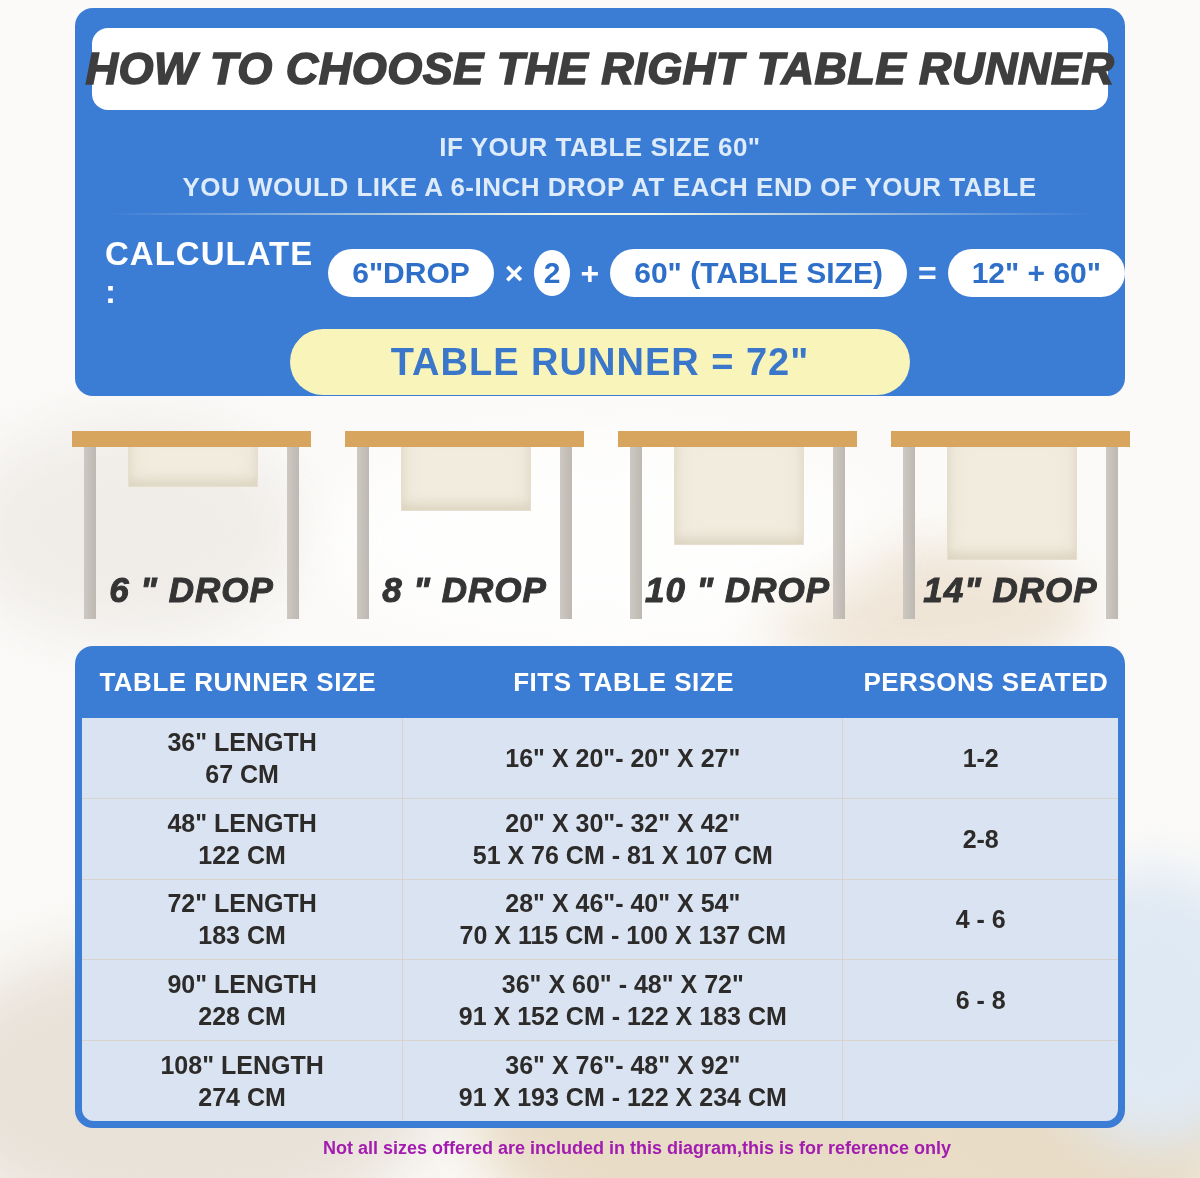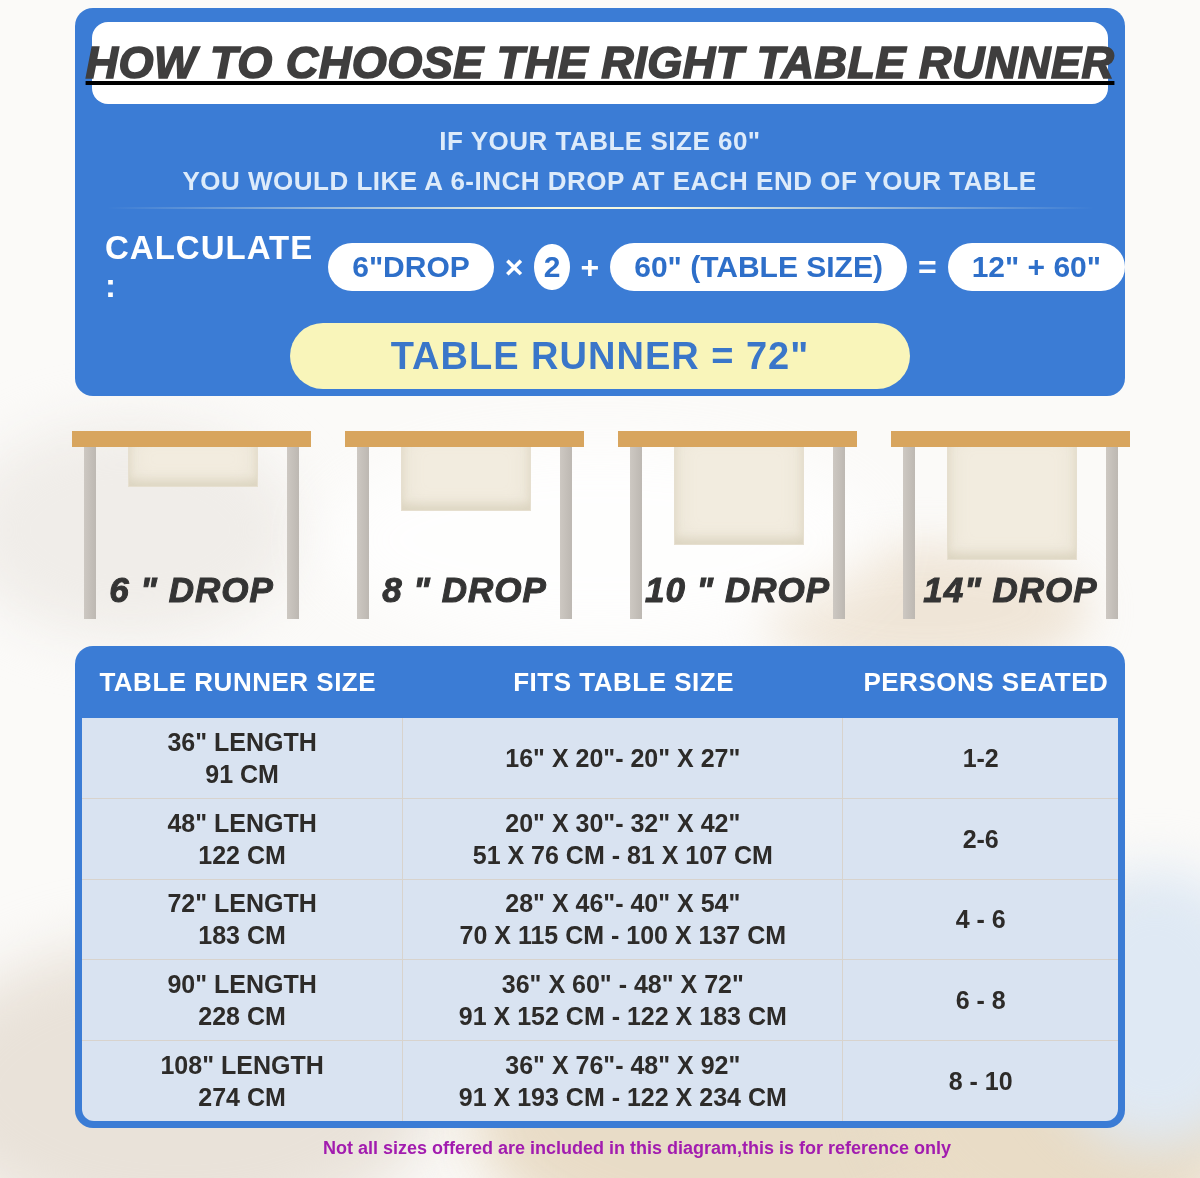--- a/index.html
+++ b/index.html
@@ -12,21 +12,21 @@
   .blob.b1{left:-80px;bottom:-60px;width:520px;height:300px;background:#e9e2d9;filter:blur(30px);}
   .blob.b2{left:470px;bottom:-80px;width:560px;height:280px;background:#e7d9c2;filter:blur(28px);opacity:.9;}
   .blob.b3{right:-60px;bottom:-70px;width:380px;height:340px;background:#e9dcc6;filter:blur(24px);}
   .blob.b4{right:-70px;bottom:30px;width:230px;height:280px;background:#dfe9f4;filter:blur(26px);}
   .blob.b5{right:110px;top:545px;width:330px;height:130px;background:#ecdfcd;filter:blur(22px);opacity:.75;}
   .blob.b6{left:-40px;top:420px;width:340px;height:220px;background:#f0ede9;filter:blur(26px);}
   .blob.b7{left:320px;top:440px;width:560px;height:200px;background:#ffffff;filter:blur(30px);opacity:.8;}
 
   
   .banner{position:absolute;left:75px;top:8px;width:1050px;height:388px;background:#3b7cd5;border-radius:18px;box-sizing:border-box;}
-  .title-box{margin:14px auto 0;width:1016px;height:82px;background:#ffffff;border-radius:16px;display:flex;align-items:center;justify-content:center;text-decoration:underline;}
+  .title-box{margin:20px auto 0;width:1016px;height:82px;background:#ffffff;border-radius:16px;display:flex;align-items:center;justify-content:center;}
   .title-text{font-size:45px;font-weight:bold;font-style:italic;color:#3f3e3e;letter-spacing:.5px;-webkit-text-stroke:1.6px #3f3e3e;white-space:nowrap;}
   .sub-line{margin-top:22px;text-align:center;color:#ddebfa;font-size:26px;font-weight:bold;letter-spacing:.5px;}
   .sub-line.second{margin-top:9px;margin-left:19px;}
   .banner-divider{margin:10px auto 0;width:94%;height:2px;background:linear-gradient(to right,rgba(255,255,240,0),rgba(255,255,225,.95) 45%,rgba(255,255,225,.95) 55%,rgba(255,255,240,0));}
   .calc-row{margin-top:20px;display:flex;align-items:center;justify-content:center;gap:11px;padding-left:30px;}
   .calc-label{color:#ffffff;font-size:33px;font-weight:bold;letter-spacing:1px;margin-right:4px;}
   .pill{background:#ffffff;color:#2e6fc9;font-size:30px;font-weight:bold;border-radius:28px;padding:7px 24px;white-space:nowrap;}
   .op{color:#ffffff;font-size:32px;font-weight:bold;}
   .circle{background:#ffffff;color:#2e6fc9;width:46px;height:46px;border-radius:50%;display:flex;align-items:center;justify-content:center;font-size:30px;font-weight:bold;}
   .result-pill{margin:18px auto 0;width:620px;height:66px;background:#f9f5ba;border-radius:36px;display:flex;align-items:center;justify-content:center;color:#3a76c9;font-size:38px;font-weight:bold;letter-spacing:1px;}
@@ -128,38 +128,38 @@
     <div class="st-header">
       <span>TABLE RUNNER SIZE</span>
       <span>FITS TABLE SIZE</span>
       <span>PERSONS SEATED</span>
     </div>
     <div class="st-body">
 
       <div class="st-row">
         <div class="st-cell c1">
           <div>36" LENGTH</div>
-          <div>91 CM</div>
+          <div>67 CM</div>
         </div>
         <div class="st-cell c2">
           <div>16" X 20"- 20" X 27"</div>
         </div>
         <div class="st-cell c3">1-2</div>
       </div>
 
       <div class="st-row">
         <div class="st-cell c1">
           <div>48" LENGTH</div>
           <div>122 CM</div>
         </div>
         <div class="st-cell c2">
           <div>20" X 30"- 32" X 42"</div>
           <div>51 X 76 CM - 81 X 107 CM</div>
         </div>
-        <div class="st-cell c3">2-6</div>
+        <div class="st-cell c3">2-8</div>
       </div>
 
       <div class="st-row">
         <div class="st-cell c1">
           <div>72" LENGTH</div>
           <div>183 CM</div>
         </div>
         <div class="st-cell c2">
           <div>28" X 46"- 40" X 54"</div>
           <div>70 X 115 CM - 100 X 137 CM</div>
@@ -181,21 +181,20 @@
 
       <div class="st-row">
         <div class="st-cell c1">
           <div>108" LENGTH</div>
           <div>274 CM</div>
         </div>
         <div class="st-cell c2">
           <div>36" X 76"- 48" X 92"</div>
           <div>91 X 193 CM - 122 X 234 CM</div>
         </div>
-        <div class="st-cell c3">8 - 10</div>
       </div>
 
     </div>
   </section>
 
   <div class="footer-note">Not all sizes offered are included in this diagram,this is for reference only</div>
 
 </div>
 
 </body></html>

